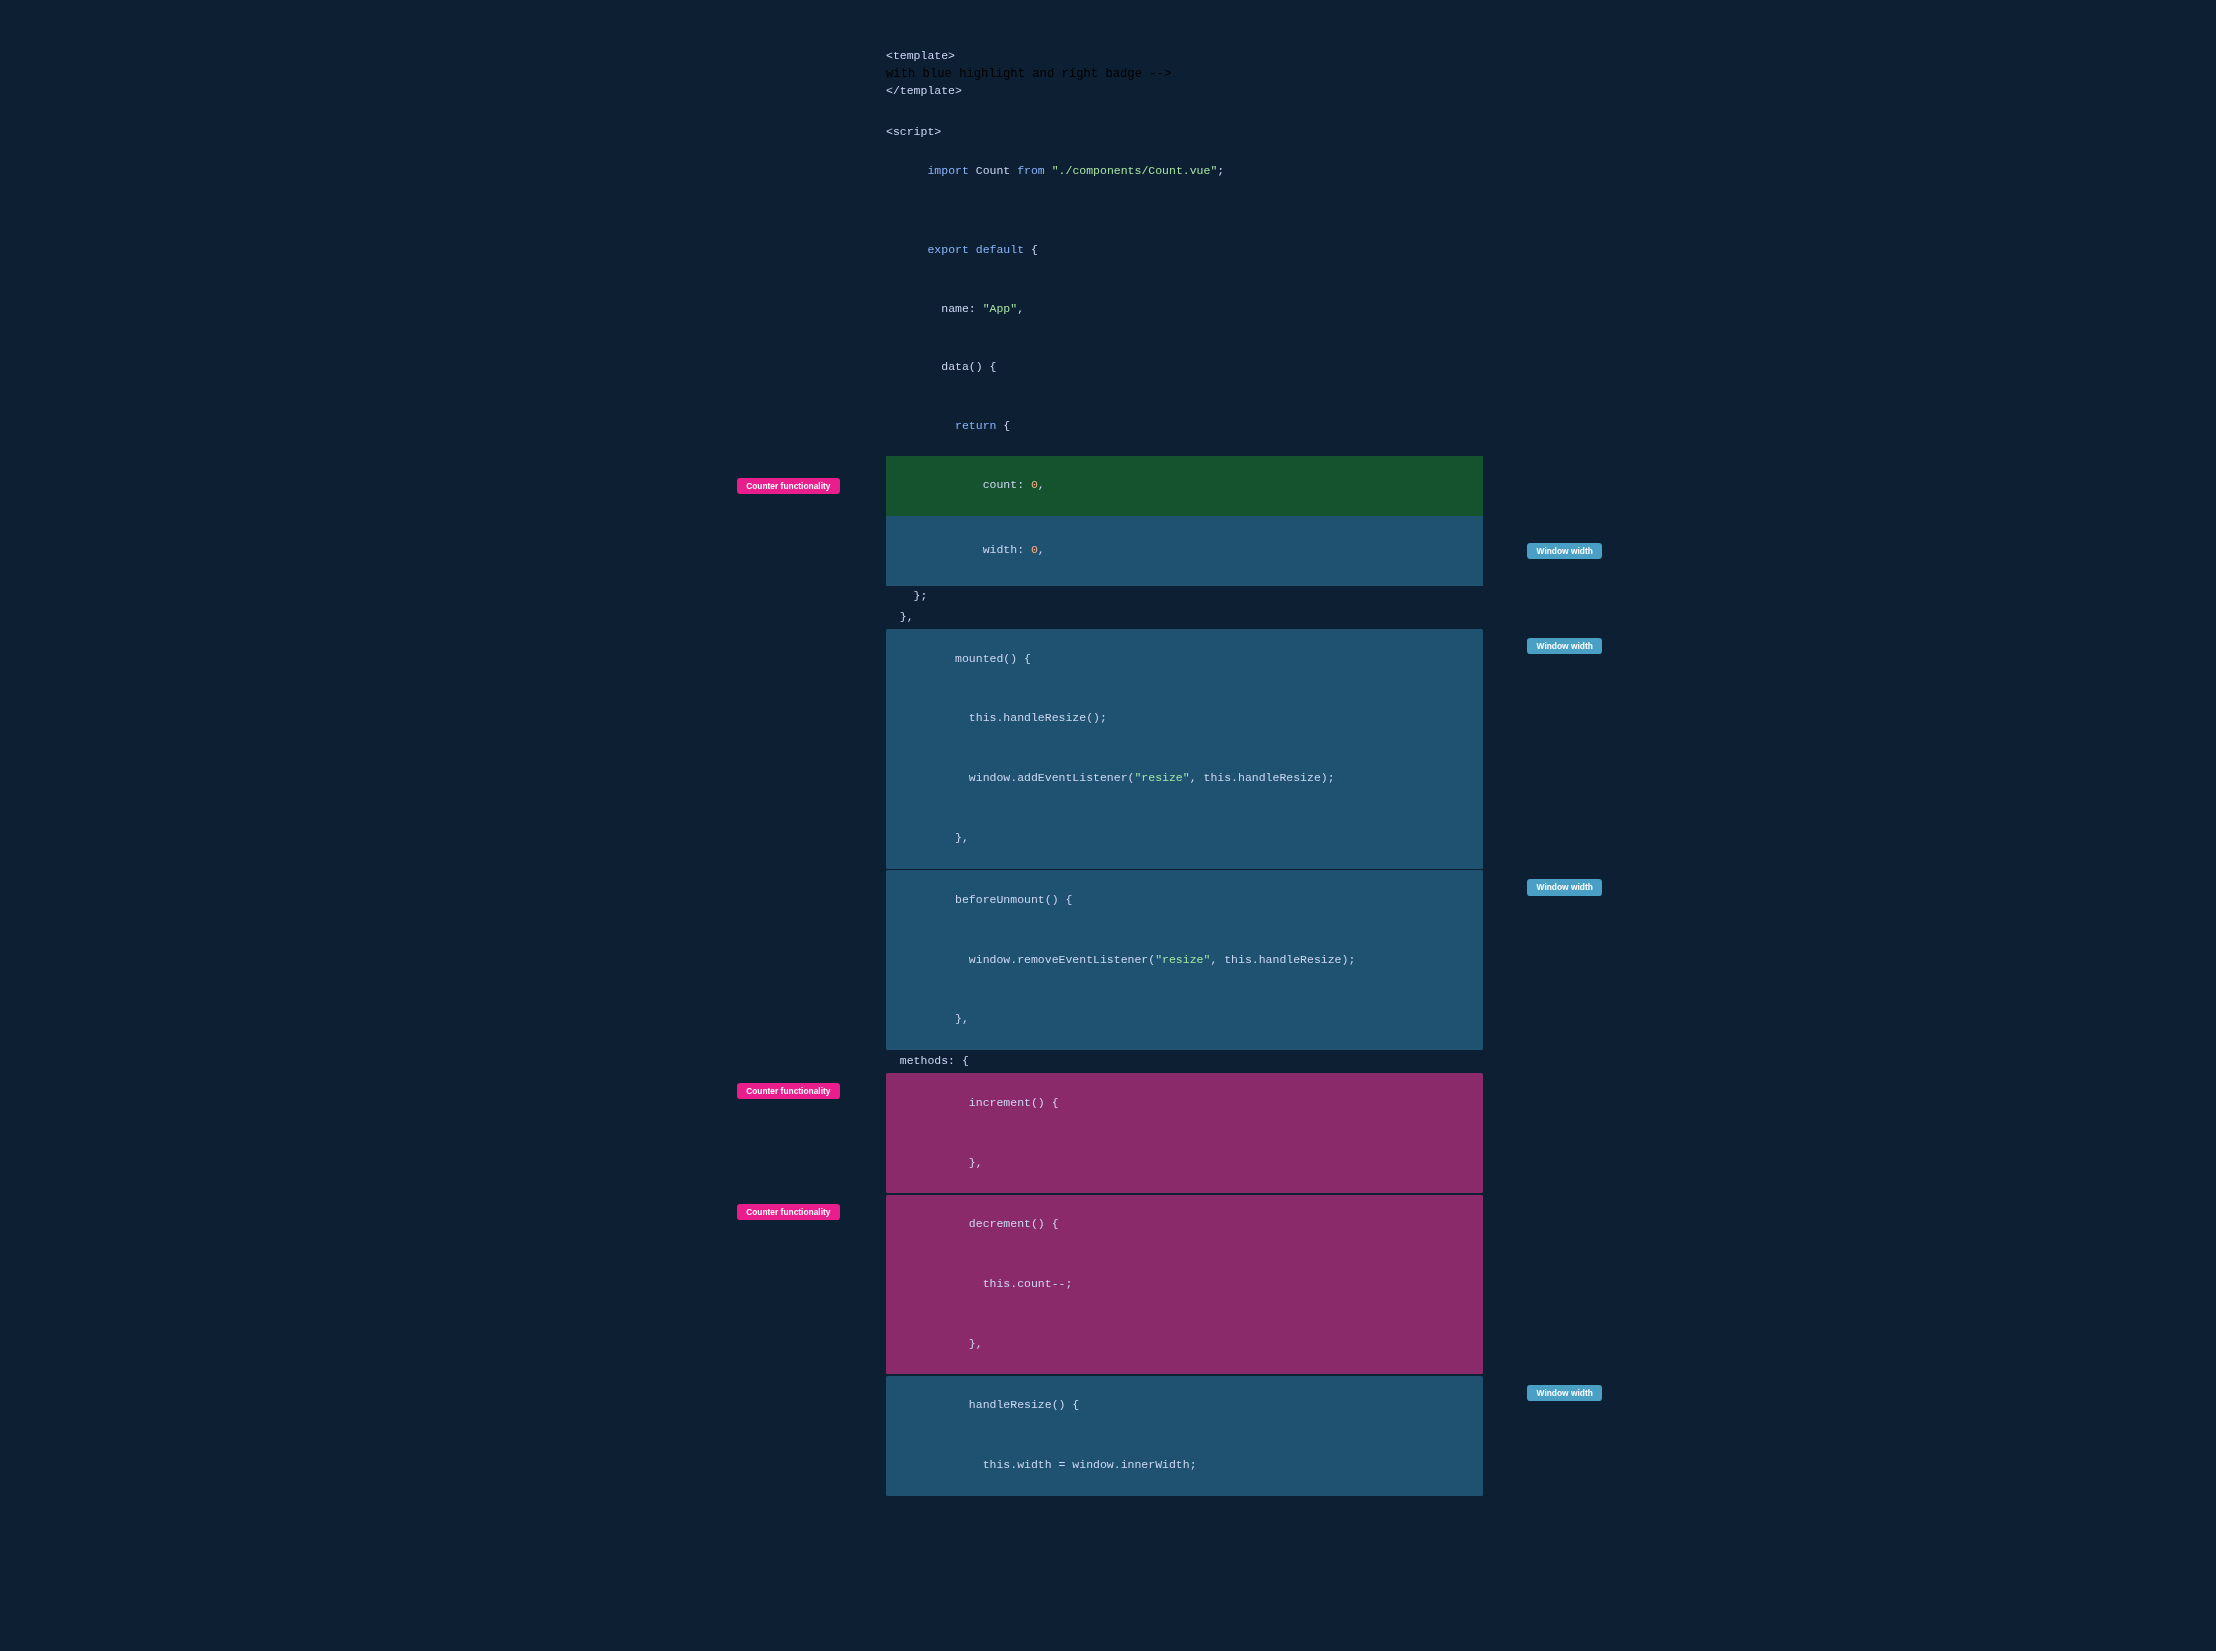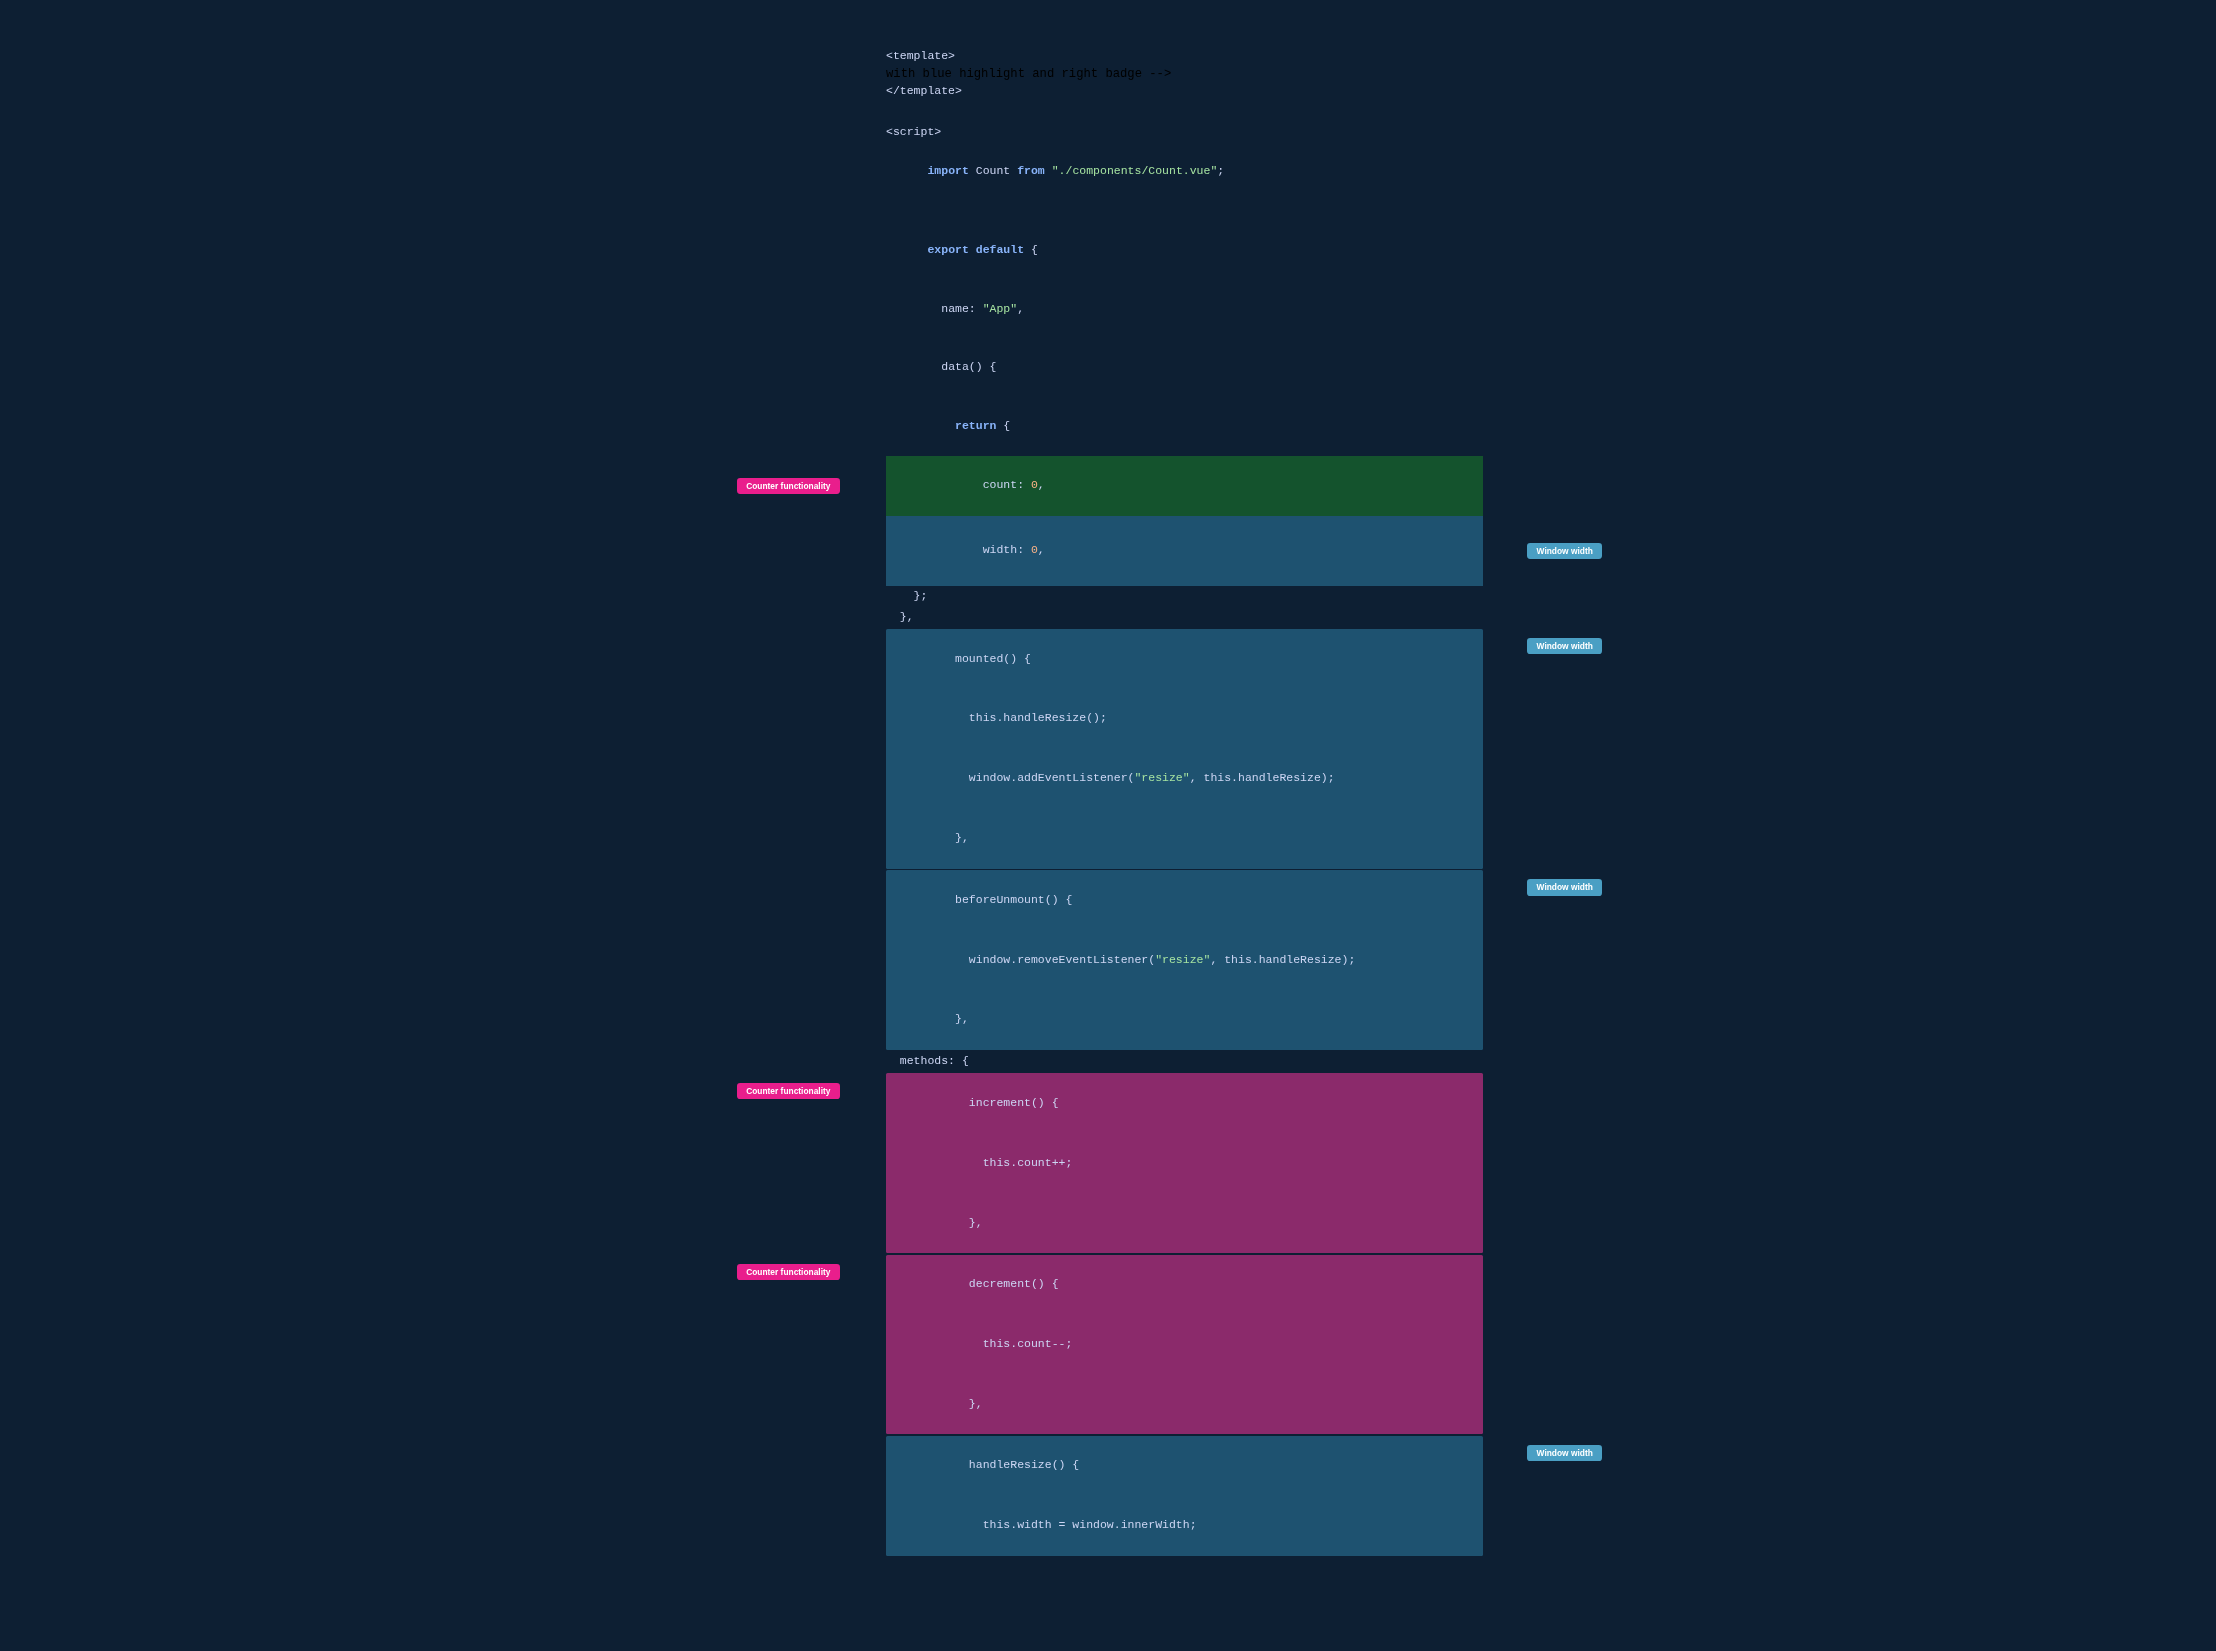--- a/index.html
+++ b/index.html
@@ -13,21 +13,21 @@
       align-items: flex-start;
       padding: 31px 15.3px;
     }
 
     .code-container {
       position: relative;
       width: 597px;
       padding: 15.3px 0;
     }
 
-    .kw { color: #89b4fa; font-weight: bold; }
+    .kw { color: #89b4fa; }
     .str { color: #a6e3a1; }
     .num { color: #fab387; }
     .comment { color: #89b4fa; }
     .plain { color: #cdd6f4; }
 
     
     .badge-left {
       position: absolute;
       left: -149px;
       top: 50%;
@@ -206,23 +206,20 @@
     
     <div class="code-line"><span class="plain">  methods: {</span></div>
 
     
     <div style="position:relative; background:#8b2a6b; border-radius:1.5px; margin: 1.5px 0;">
       <div class="section-badge-left">Counter functionality</div>
       <div class="code-line" style="padding: 1.5px 0;">
         <span class="plain">    increment() {</span>
       </div>
       <div class="code-line" style="padding: 1.5px 0;">
-        <span class="plain">      this.count++;</span>
-      </div>
-      <div class="code-line" style="padding: 1.5px 0;">
         <span class="plain">    },</span>
       </div>
     </div>
 
     
     <div style="position:relative; background:#8b2a6b; border-radius:1.5px; margin: 1.5px 0;">
       <div class="section-badge-left">Counter functionality</div>
       <div class="code-line" style="padding: 1.5px 0;">
         <span class="plain">    decrement() {</span>
       </div>

